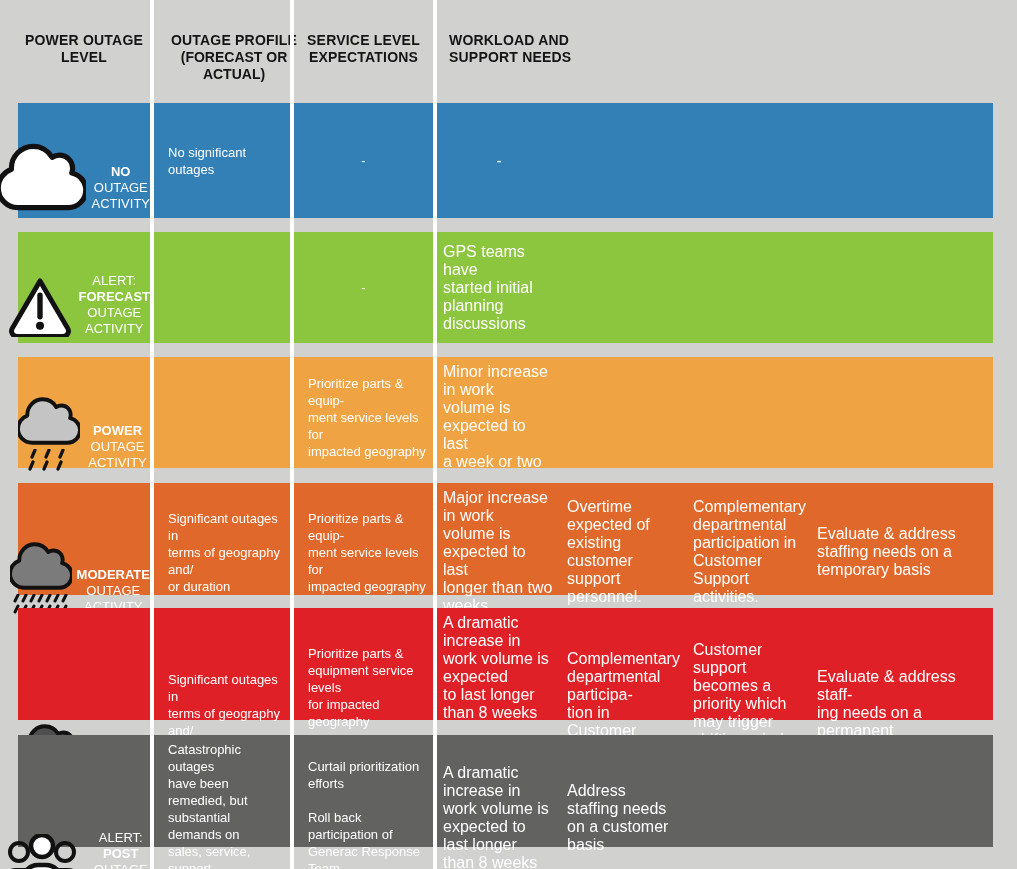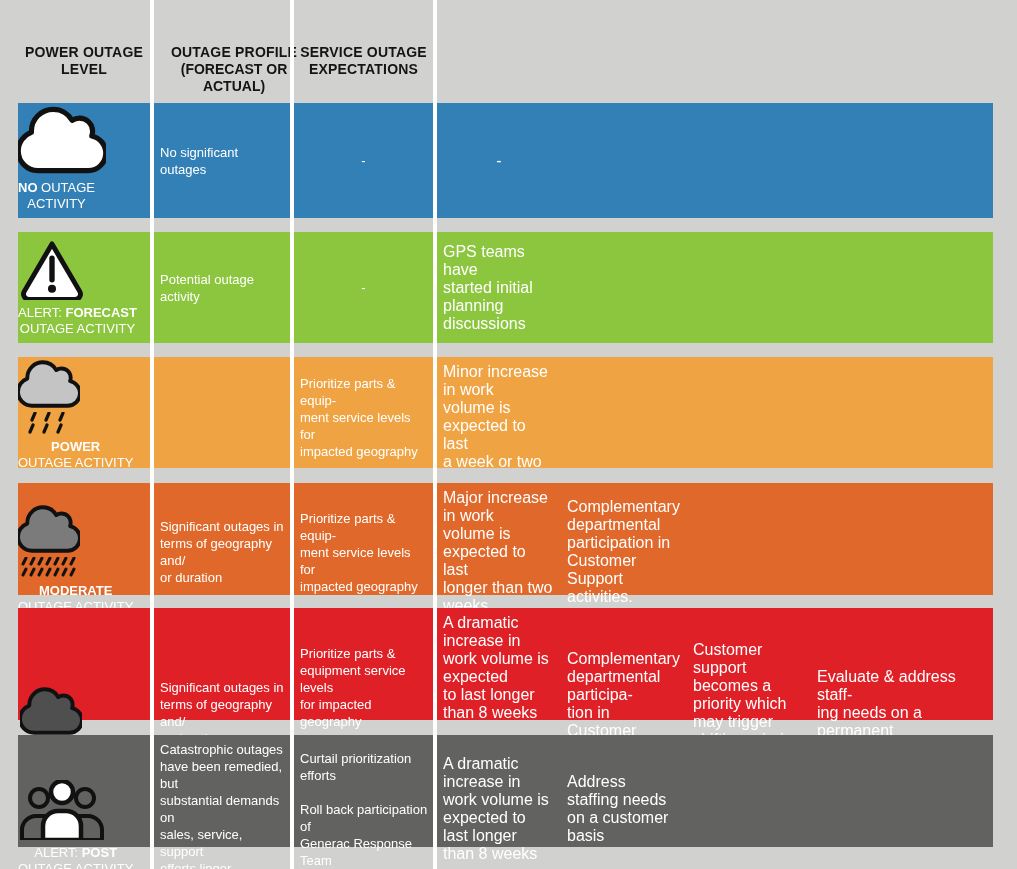--- a/index.html
+++ b/index.html
@@ -6,38 +6,38 @@
   .canvas{
     position:relative;
     width:1017px;height:869px;
     background:#d1d1d0;
     font-family:"Liberation Sans", sans-serif;
     overflow:hidden;
   }
   .vline{position:absolute;top:0;bottom:0;width:4px;background:#ffffff;z-index:6;}
   .vl-1{left:150px;} .vl-2{left:290px;} .vl-3{left:433px;}
 
-  .hcell{position:absolute;top:44px;font-weight:bold;color:#141414;text-align:center;
+  .hcell{position:absolute;top:32px;font-weight:bold;color:#141414;text-align:center;
          font-size:14px;line-height:17px;letter-spacing:.2px;z-index:2;}
   .hcell .sub{font-size:14px;letter-spacing:0;}
   .h-1{left:18px;width:132px;}
   .h-2{left:154px;width:160px;}
   .h-3{left:294px;width:139px;}
   .h-4{left:449px;width:230px;text-align:left;}
 
   .band{position:absolute;left:18px;width:975px;z-index:1;
         display:grid;grid-template-columns:132px 4px 136px 4px 139px 4px 1fr;color:#fff;}
   .cell{display:flex;align-items:center;font-size:13px;line-height:17px;}
-  .cell-status{grid-column:1;flex-direction:column;justify-content:flex-end;
-               align-items:flex-start;padding-bottom:6px;gap:5px;}
+  .cell-status{grid-column:1;flex-direction:row;justify-content:flex-end;
+               align-items:flex-end;padding-bottom:6px;gap:5px;}
   .cell-profile{grid-column:3;}
   .cell-service{grid-column:5;}
   .cell-workload{grid-column:7;display:grid;grid-template-columns:124px 126px 124px 1fr;
                  align-items:center;height:100%;}
-  .txt{white-space:pre-line;padding:6px 4px 6px 6px;}
+  .txt{white-space:pre-line;padding:6px 4px 6px 14px;}
   .cell-service.dash{justify-content:center;}
   .cell-service.dash .txt{padding:0;}
   .witem{white-space:pre-line;padding:6px;}
   .witem.dash-item{text-align:center;}
 
   .status-label{text-align:center;font-size:13px;line-height:16px;}
   .status-label .b{font-weight:bold;}
   .icon{display:flex;flex-direction:column;align-items:center;gap:3px;line-height:0;}
   svg{display:block;}
 </style>
@@ -52,22 +52,26 @@
 
   <div class="hcell h-1">
     <div>POWER OUTAGE</div>
     <div>LEVEL</div>
   </div>
   <div class="hcell h-2">
     <div>OUTAGE PROFILE</div>
     <div class="sub">(FORECAST OR ACTUAL)</div>
   </div>
   <div class="hcell h-3">
-    <div>SERVICE OUTAGE</div>
+    <div>SERVICE LEVEL</div>
     <div>EXPECTATIONS</div>
+  </div>
+  <div class="hcell h-4">
+    <div>WORKLOAD AND</div>
+    <div>SUPPORT NEEDS</div>
   </div>
 
   <div class="band" style="top: 103px; height: 115px; background-color: rgb(51, 128, 182);">
     <div class="cell cell-status">
       <span class="icon">
         <svg width="88" height="70" viewBox="0 0 640 512">
           <path d="M0 336c0 79.5 64.5 144 144 144H512c70.7 0 128-57.3 128-128c0-61.9-44-113.6-102.4-125.4c4.1-10.7 6.4-22.4 6.4-34.6c0-53-43-96-96-96c-19.7 0-38.1 6-53.3 16.2C367 64.2 315.3 32 256 32C167.6 32 96 103.6 96 192c0 2.7 .1 5.4 .2 8.1C40.2 219.8 0 273.2 0 336z" stroke="#111" stroke-width="38" stroke-linejoin="round" style="fill: rgb(255, 255, 255);"></path>
         </svg>
       </span>
       <div class="status-label">
@@ -94,24 +98,20 @@
           <path d="M38 6 L69 59 a6 6 0 0 1 -5 9 H12 a6 6 0 0 1 -5 -9 Z" fill="#ffffff" stroke="#111" stroke-width="5.5" stroke-linejoin="round"></path>
           <line x1="38" y1="22" x2="38" y2="46" stroke="#111" stroke-width="6" stroke-linecap="round"></line>
           <circle cx="38" cy="56" r="4.5" fill="#111"></circle>
         </svg>
       </span>
       <div class="status-label">
         <div><span>ALERT: </span><span class="b">FORECAST</span><span></span></div>
         <div>OUTAGE ACTIVITY</div>
       </div>
     </div>
-    <div class="cell cell-profile">
-        <div class="txt">Potential outage
-activity</div>
-      </div>
     <div class="cell cell-service dash">
         <div class="txt">-</div>
       </div>
     <div class="cell-workload">
       <div class="witem">GPS teams have
 started initial
 planning discussions</div>
     </div>
   </div>
 
@@ -186,24 +186,30 @@
       </div>
     <div class="cell cell-service">
         <div class="txt">Prioritize parts &amp; equip-
 ment service levels for
 impacted geography</div>
       </div>
     <div class="cell-workload">
       <div class="witem">Major increase in work
 volume is expected to last
 longer than two weeks.</div>
+      <div class="witem">Overtime expected of
+existing customer
+support personnel.</div>
       <div class="witem">Complementary
 departmental
 participation in Customer
 Support activities.</div>
+      <div class="witem">Evaluate &amp; address
+staffing needs on a
+temporary basis</div>
     </div>
   </div>
 
   <div class="band" style="top: 608px; height: 112px; background-color: rgb(224, 32, 39);">
     <div class="cell cell-status">
       <span class="icon">
         <svg width="62" height="50" viewBox="0 0 640 512">
           <path d="M0 336c0 79.5 64.5 144 144 144H512c70.7 0 128-57.3 128-128c0-61.9-44-113.6-102.4-125.4c4.1-10.7 6.4-22.4 6.4-34.6c0-53-43-96-96-96c-19.7 0-38.1 6-53.3 16.2C367 64.2 315.3 32 256 32C167.6 32 96 103.6 96 192c0 2.7 .1 5.4 .2 8.1C40.2 219.8 0 273.2 0 336z" stroke="#111" stroke-width="40" stroke-linejoin="round" style="fill: rgb(79, 79, 79);"></path>
         </svg>
         <svg width="66" height="36" viewBox="0 0 66 36">

